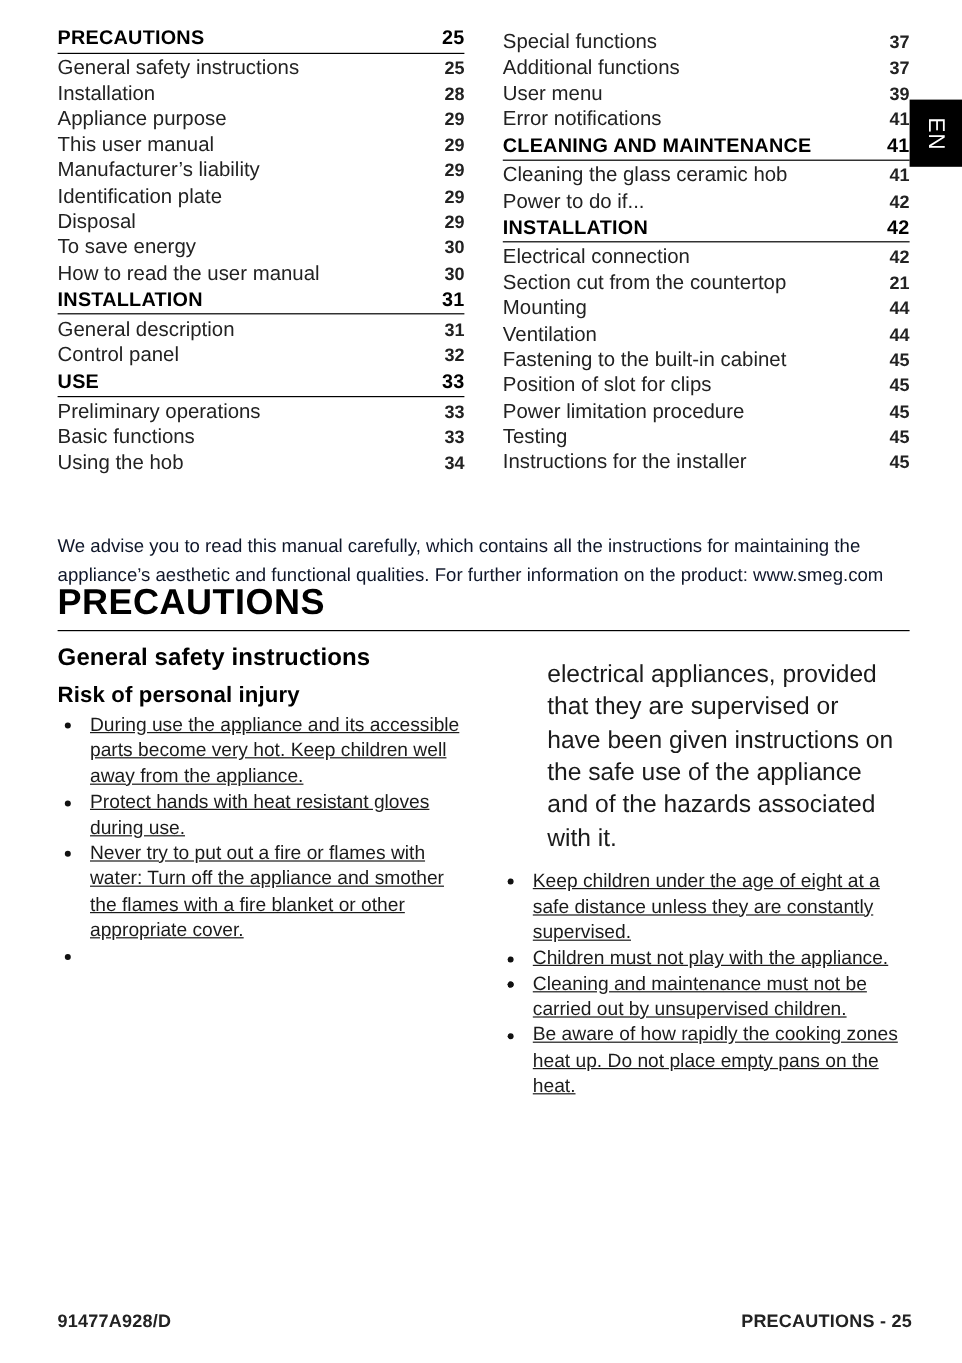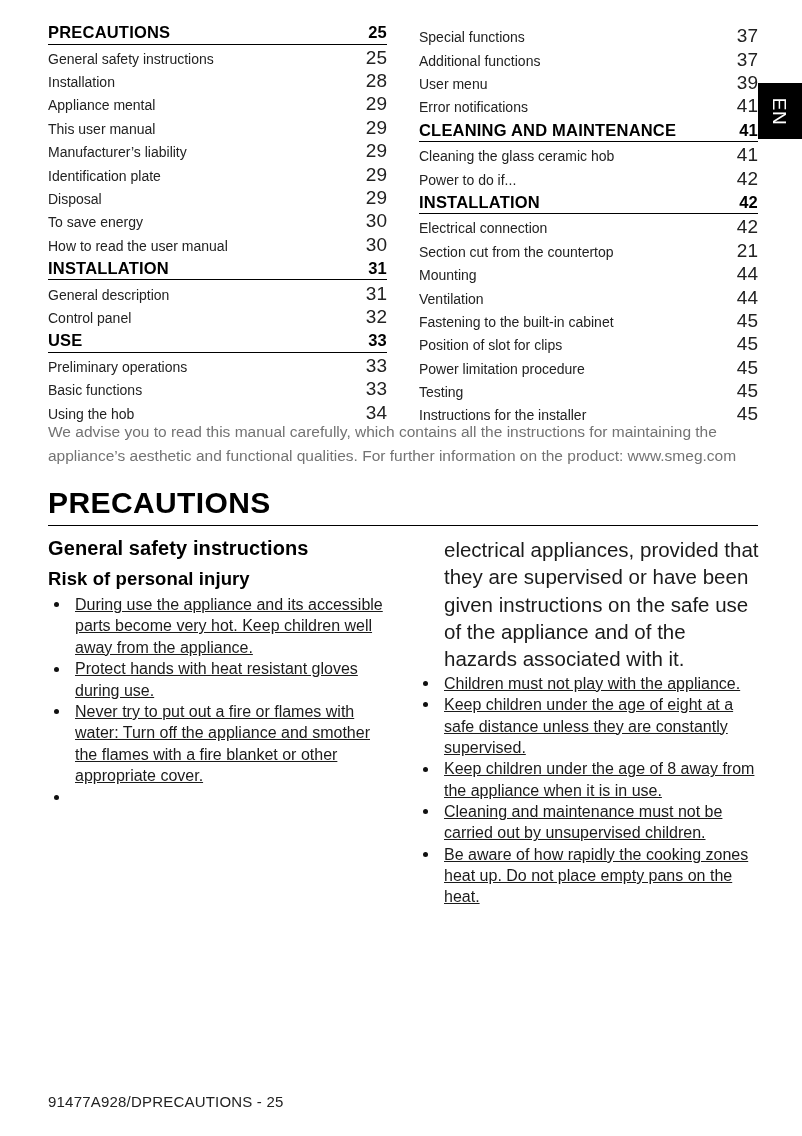--- a/index.html
+++ b/index.html
@@ -59,30 +59,31 @@
     width: 339px;
     flex: 0 0 339px;
   }
   .toc-entry {
     display: flex;
     align-items: baseline;
     justify-content: space-between;
     width: 100%;
   }
   .toc-entry .t-label {
-    font-size: 14px;
+    font-size: 17px;
     color: #222222;
     line-height: 1.0;
     white-space: nowrap;
   }
   .toc-entry .t-page {
-    font-size: 19px;
+    font-size: 15px;
     color: #222222;
     line-height: 1.0;
     text-align: right;
+    font-weight: bold;
   }
   .toc-entry.level1 {
     padding-bottom: 3px;
     border-bottom: 1.4px solid #000000;
     margin-bottom: 1px;
   }
   .toc-entry.level1 .t-label,
   .toc-entry.level1 .t-page {
     font-size: 16.5px;
     font-weight: 700;
@@ -92,25 +93,25 @@
   .toc-entry.level2 {
     padding: 2.2px 0 2.2px 0;
   }
   
   .toc-gap { height: 4px; }
 
   
   #intro {
     position: absolute;
     left: 48px;
-    top: 420px;
+    top: 444px;
     width: 712px;
     font-size: 15.5px;
     line-height: 1.55;
-    color: #737373;
+    color: #0f172a;
   }
 
   
   #chapter {
     position: absolute;
     left: 48px;
     top: 487px;
     width: 710px;
   }
   #chapter .chapter-title {
@@ -173,38 +174,40 @@
     position: absolute;
     left: 6px;
     top: 0.52em;
     width: 5px;
     height: 5px;
     border-radius: 50%;
     background: #111111;
   }
   
   p.cont {
-    margin: 0;
+    margin: 12px;
     padding-left: 27px;
     font-size: 20.5px;
     line-height: 1.335;
     color: #1b1b1b;
   }
 
   
   #footer {
     position: absolute;
     left: 48px;
     top: 1093px;
     width: 712px;
     display: flex;
+    justify-content: space-between;
     align-items: baseline;
     font-size: 15px;
     color: #222222;
     letter-spacing: 0.2px;
+    font-weight: bold;
   }
 </style>
 </head>
 <body>
 
 <div id="page">
 
   <div id="lang-tab">
     <span class="lang-text">EN</span>
   </div>
@@ -217,21 +220,21 @@
         </div>
         <div class="toc-entry level2">
           <span class="t-label">General safety instructions</span>
           <span class="t-page">25</span>
         </div>
         <div class="toc-entry level2">
           <span class="t-label">Installation</span>
           <span class="t-page">28</span>
         </div>
         <div class="toc-entry level2">
-          <span class="t-label">Appliance mental</span>
+          <span class="t-label">Appliance purpose</span>
           <span class="t-page">29</span>
         </div>
         <div class="toc-entry level2">
           <span class="t-label">This user manual</span>
           <span class="t-page">29</span>
         </div>
         <div class="toc-entry level2">
           <span class="t-label">Manufacturer’s liability</span>
           <span class="t-page">29</span>
         </div>
@@ -370,23 +373,23 @@
       <ul class="bullets">
           <li><span class="dot"></span><span>During use the appliance and its accessible parts become very hot. Keep children well away from the appliance.</span></li>
           <li><span class="dot"></span><span>Protect hands with heat resistant gloves during use.</span></li>
           <li><span class="dot"></span><span>Never try to put out a fire or flames with water: Turn off the appliance and smother the flames with a fire blanket or other appropriate cover.</span></li>
           <li><span class="dot"></span></li>
         </ul>
     </div>
     <div class="body-col">
       <p class="cont">electrical appliances, provided that they are supervised or have been given instructions on the safe use of the appliance and of the hazards associated with it.</p>
       <ul class="bullets">
+          <li><span class="dot"></span><span>Keep children under the age of eight at a safe distance unless they are constantly supervised.</span></li>
           <li><span class="dot"></span><span>Children must not play with the appliance.</span></li>
-          <li><span class="dot"></span><span>Keep children under the age of eight at a safe distance unless they are constantly supervised.</span></li>
-          <li><span class="dot"></span><span>Keep children under the age of 8 away from the appliance when it is in use.</span></li>
+          <li><span class="dot"></span></li>
           <li><span class="dot"></span><span>Cleaning and maintenance must not be carried out by unsupervised children.</span></li>
           <li><span class="dot"></span><span>Be aware of how rapidly the cooking zones heat up. Do not place empty pans on the heat.</span></li>
         </ul>
     </div>
   </div>
 
   <div id="footer">
     <span>91477A928/D</span>
     <span>PRECAUTIONS  -  25</span>
   </div>

